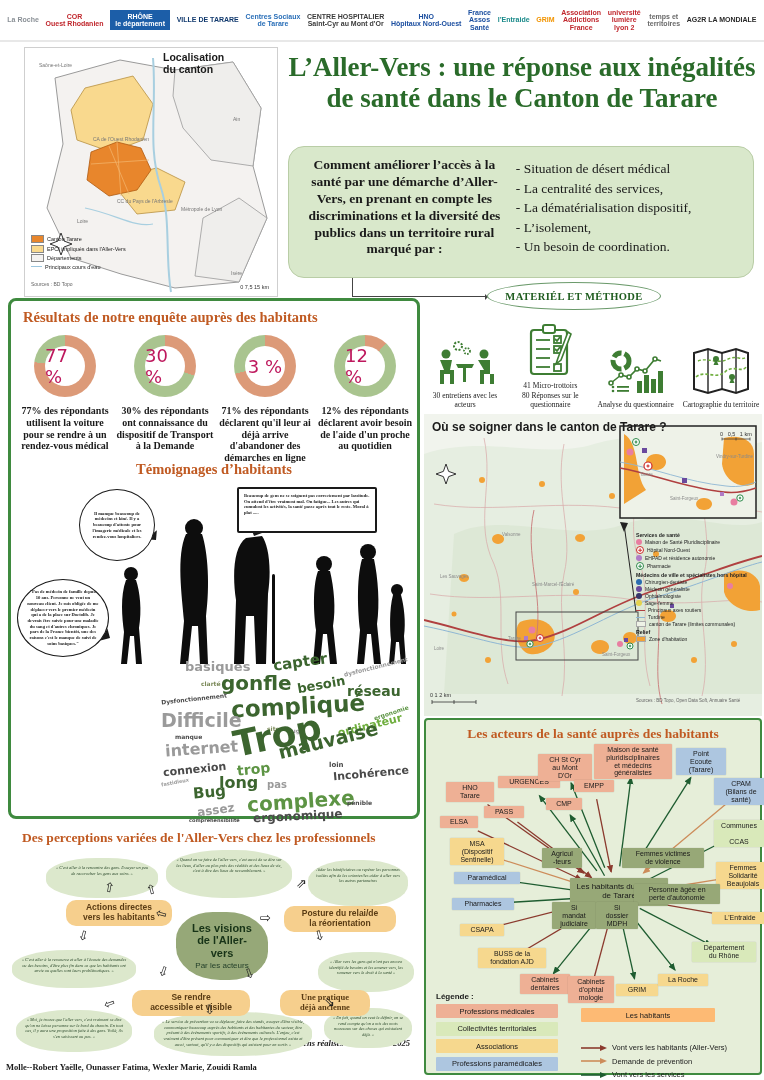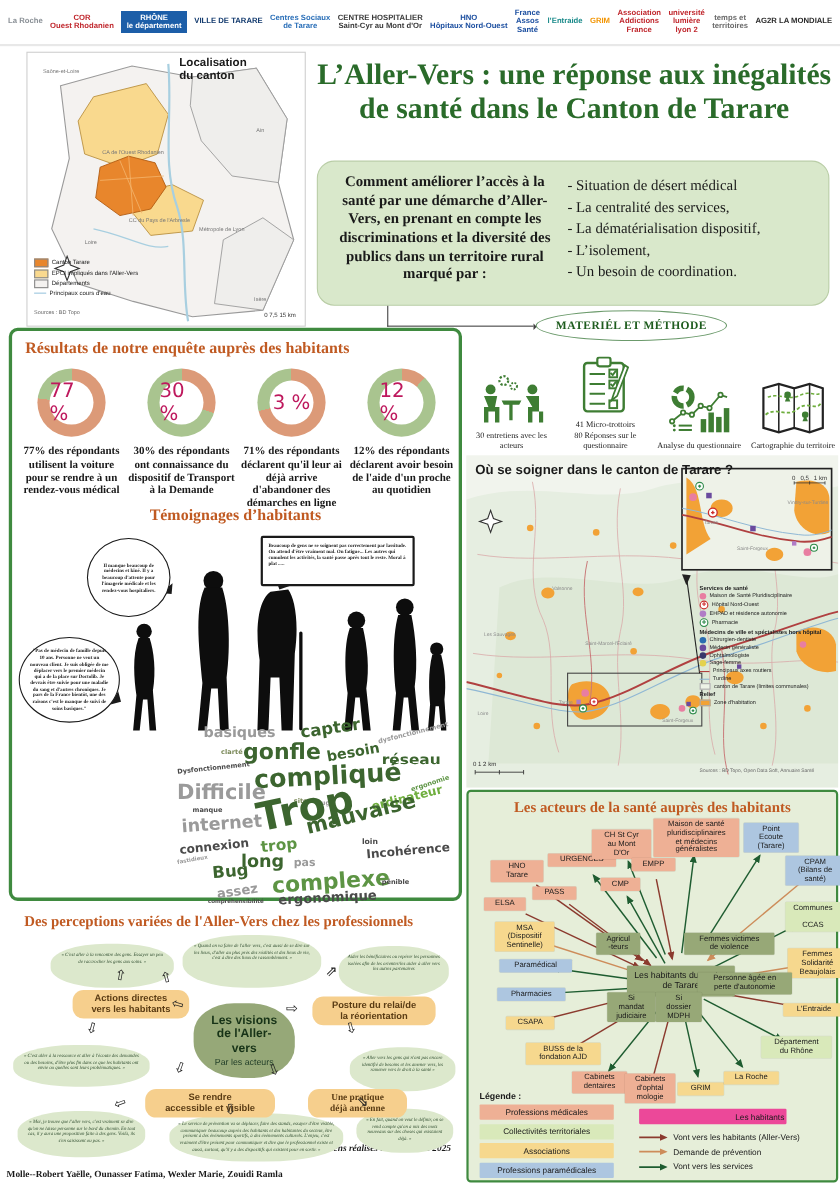--- a/index.html
+++ b/index.html
@@ -594,21 +594,21 @@
         <div class="actor-node" style="left: 232px; top: 254px; width: 44px; background: rgb(246, 216, 142);">La Roche</div>
       </div>
     <div id="actors-legend">
         <div class="lg-title">Légende :</div>
         <div class="cat-sw" style="background: rgb(238, 176, 149);">Professions médicales</div>
         <div class="cat-sw" style="background: rgb(217, 233, 186);">Collectivités territoriales</div>
         <div class="cat-sw" style="background: rgb(246, 216, 142);">Associations</div>
         <div class="cat-sw" style="background: rgb(173, 198, 224);">Professions paramédicales</div>
       </div>
     <div id="arrow-legend">
-        <div class="cat-sw" style="background: #ec4899; width: 130px; margin-bottom: 7px; text-align: right;">Les habitants</div>
+        <div class="cat-sw" style="background: #fdba74; width: 130px; margin-bottom: 21px;">Les habitants</div>
         <div class="ar-row">
           <svg width="26" height="8">
             <line x1="0" y1="4" x2="19" y2="4" stroke="#8b3a2e" stroke-width="1.6"></line>
             <path d="M19,1 L26,4 L19,7 Z" fill="#8b3a2e"></path>
           </svg>
           <span>Vont vers les habitants (Aller-Vers)</span>
         </div>
         <div class="ar-row">
           <svg width="26" height="8">
             <line x1="0" y1="4" x2="19" y2="4" stroke="#cd8c5a" stroke-width="1.6"></line>

